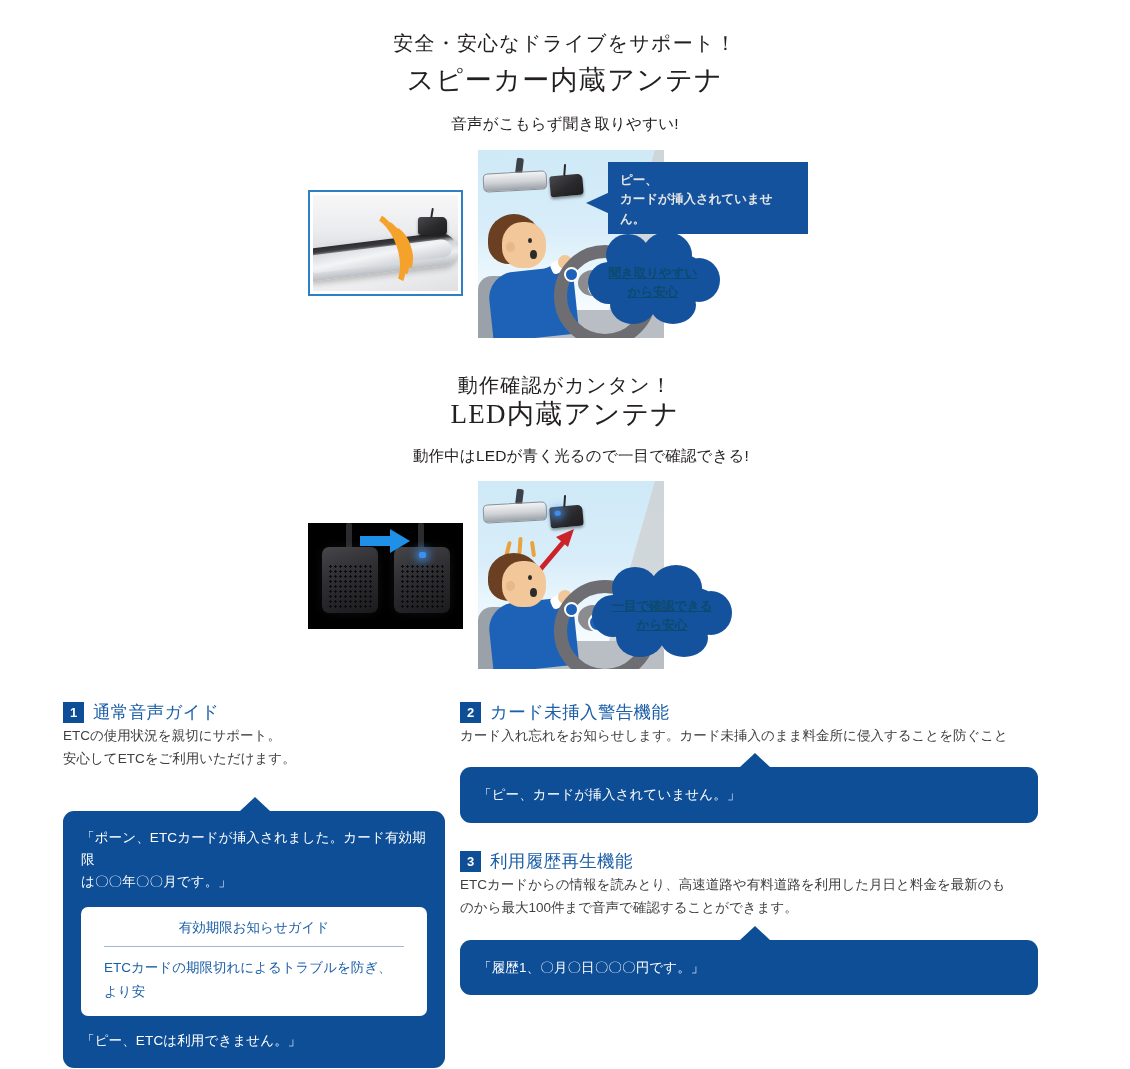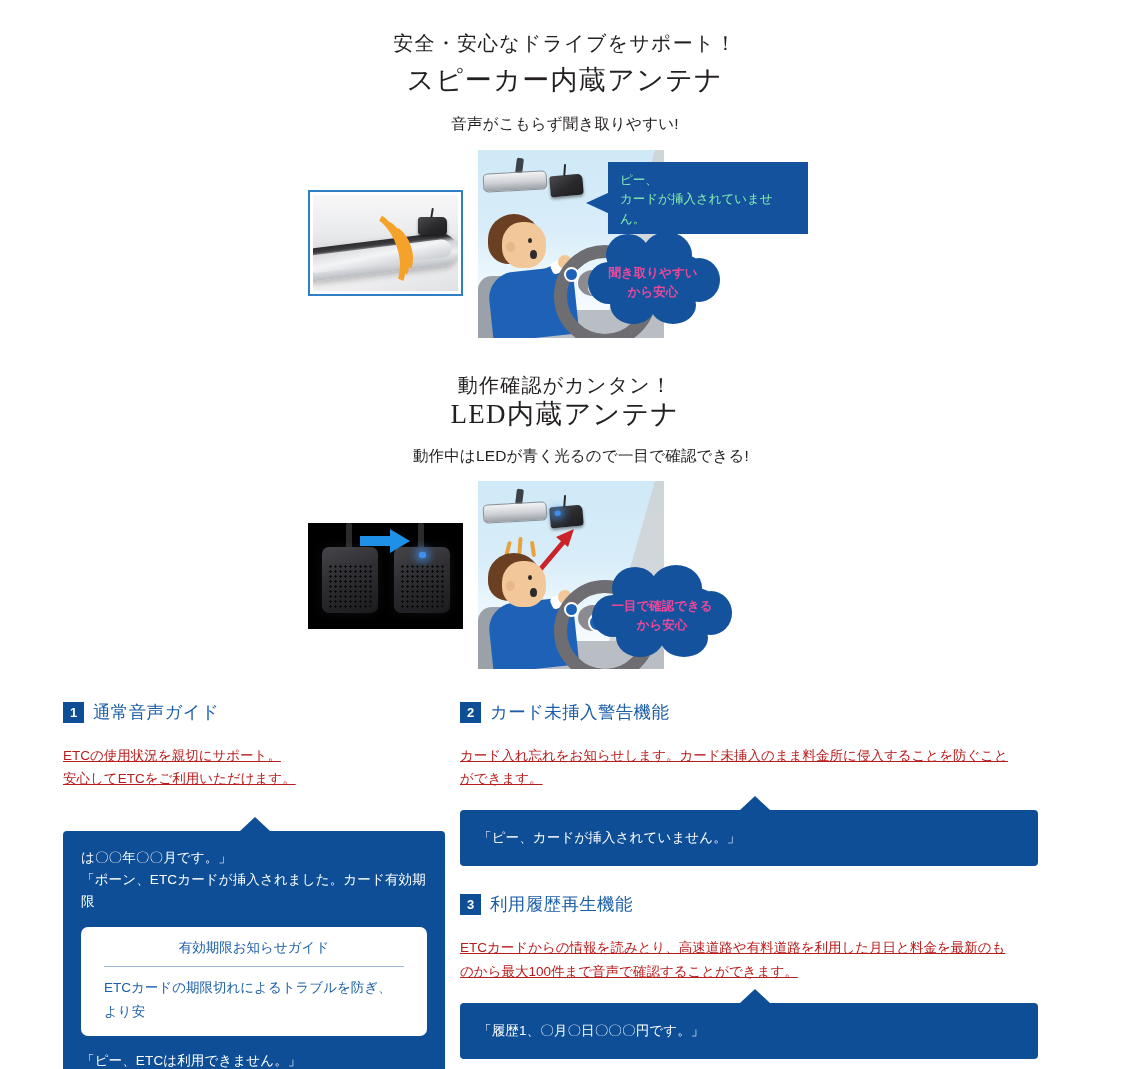--- a/index.html
+++ b/index.html
@@ -103,30 +103,30 @@
   .c-eye{position:absolute;background:#2b2b2b;border-radius:50%;}
   .c-mouth{position:absolute;background:#2b2b2b;border-radius:50%;}
   .c-wheel{
     position:absolute;border:13px solid #6e6e72;border-radius:50%;
     background:transparent;
   }
   .c-wheel-hub{position:absolute;background:#8b8b90;border-radius:50%;}
   .c-wheel-btn{position:absolute;background:#1e62b8;border-radius:50%;}
 
   .rect-balloon{
-    position:absolute;background:#14529e;color:#86efac;
+    position:absolute;background:#14529e;color:#e5e5e5;
     font-size:12.5px;line-height:1.55;
-    padding:9px 12px;box-sizing:border-box;
+    padding:9px 12px;box-sizing:border-box;font-weight:bold;
   }
   .rect-balloon .tail{
     position:absolute;width:0;height:0;
   }
   .cloud{
-    position:absolute;color:#ec4899;text-align:center;
-    font-size:12.5px;line-height:1.5;font-weight:700;
+    position:absolute;color:#0c4a6e;text-align:center;
+    font-size:12.5px;line-height:1.5;font-weight:700;text-decoration:underline;
   }
   .cloud .lobe{position:absolute;background:#14529e;border-radius:50%;}
   .cloud .ctext{position:relative;z-index:3;}
 
   
   .led-photo{
     position:absolute;inset:3px;background:#000000;overflow:hidden;
   }
   .led-unit{
     position:absolute;
@@ -156,25 +156,25 @@
   .feat-head{display:flex;align-items:center;gap:9px;}
   .badge{
     width:21px;height:21px;background:#0d4e96;color:#ffffff;
     font-size:13px;font-weight:700;display:flex;align-items:center;
     justify-content:center;flex:0 0 auto;
   }
   .feat-title{
     color:#1c5fa8;font-size:17.5px;letter-spacing:.02em;
   }
   .feat-body{
-    font-size:13.5px;line-height:1.72;color:#b91c1c;margin-top:20px;text-decoration:underline;
+    font-size:13.5px;line-height:1.72;color:#404040;margin-top:0;
   }
 
   .panel{
-    position:relative;background:#0d4e96;border-radius:4px;
+    position:relative;background:#0d4e96;border-radius:11px;
     color:#ffffff;box-sizing:border-box;
   }
   .panel .ptail{
     position:absolute;top:-14px;width:0;height:0;
     border-left:15px solid transparent;
     border-right:15px solid transparent;
     border-bottom:14px solid #0d4e96;
   }
   .panel-line{
     font-size:13.5px;line-height:1.62;letter-spacing:.01em;
@@ -353,22 +353,22 @@
       <div class="badge">1</div>
       <div class="feat-title">通常音声ガイド</div>
     </div>
     <div class="feat-body">
       <div>ETCの使用状況を親切にサポート。</div>
       <div>安心してETCをご利用いただけます。</div>
     </div>
 
     <div class="panel" style="margin-top:41px;padding:16px 18px 16px;width:382px;">
       <div class="ptail" style="left:177px;"></div>
+      <div class="panel-line">「ポーン、ETCカードが挿入されました。カード有効期限</div>
       <div class="panel-line">は〇〇年〇〇月です。」</div>
-      <div class="panel-line">「ポーン、ETCカードが挿入されました。カード有効期限</div>
 
       <div class="white-card" style="margin-top:14px;">
         <div class="wc-title">有効期限お知らせガイド</div>
         <div class="wc-body">
           <div>ETCカードの期限切れによるトラブルを防ぎ、より安</div>
         </div>
       </div>
 
       <div class="panel-line" style="margin-top:14px;">「ピー、ETCは利用できません。」</div>
 
@@ -376,21 +376,20 @@
   </div>
 
   <div class="col" style="left:460px;top:700px;width:578px;">
 
     <div class="feat-head">
       <div class="badge">2</div>
       <div class="feat-title">カード未挿入警告機能</div>
     </div>
     <div class="feat-body">
       <div>カード入れ忘れをお知らせします。カード未挿入のまま料金所に侵入することを防ぐこと</div>
-      <div>ができます。</div>
     </div>
 
     <div class="panel" style="margin-top:20px;padding:17px 18px;width:578px;">
       <div class="ptail" style="left:280px;"></div>
       <div class="panel-line">「ピー、カードが挿入されていません。」</div>
     </div>
 
     <div class="feat-head" style="margin-top:26px;">
       <div class="badge">3</div>
       <div class="feat-title">利用履歴再生機能</div>

